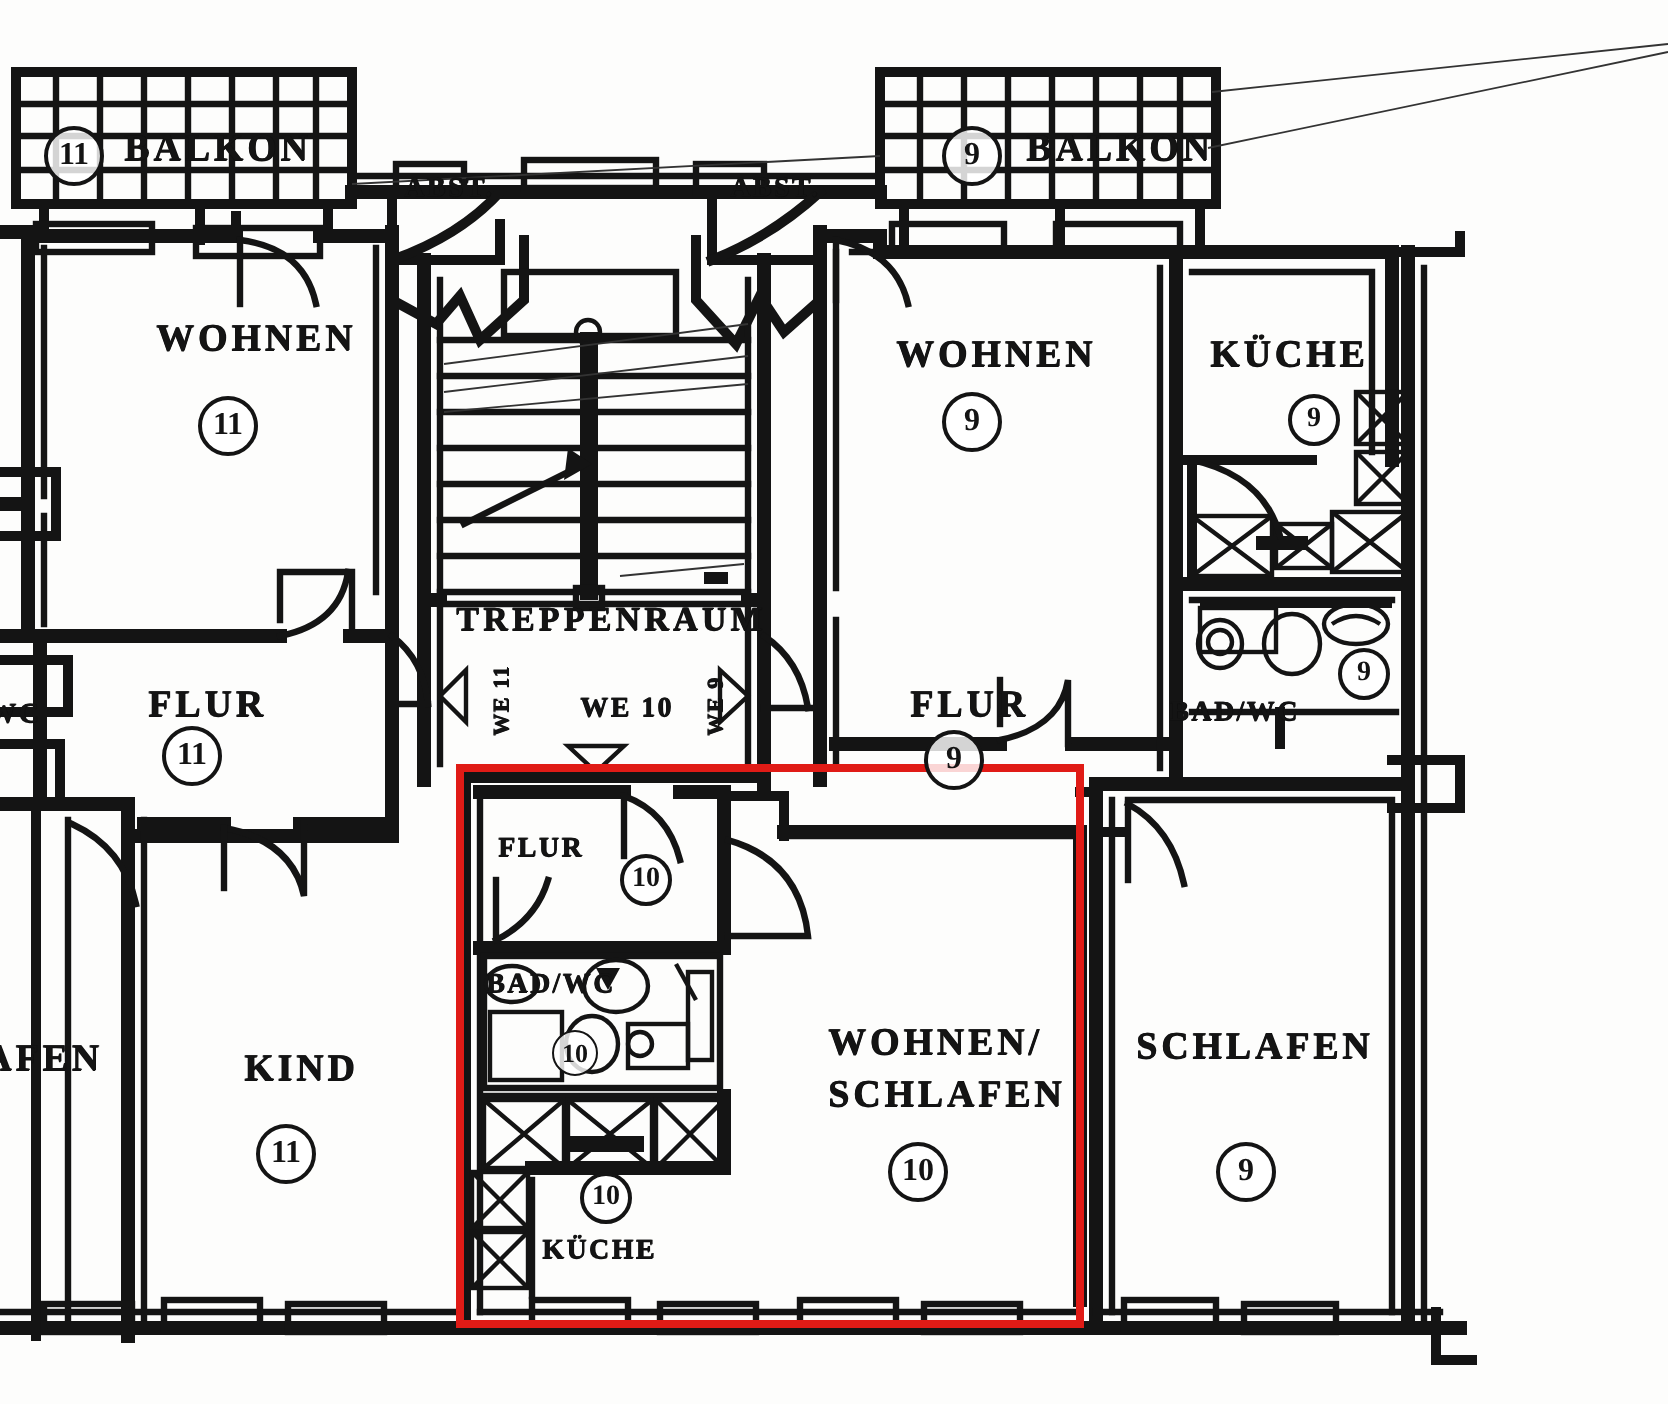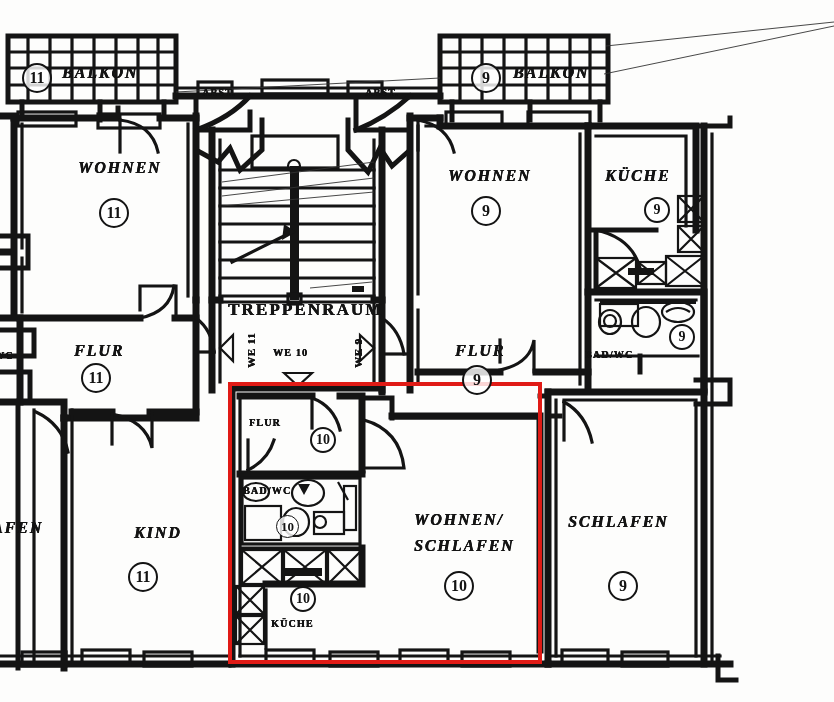--- a/index.html
+++ b/index.html
@@ -11,22 +11,22 @@
   .lbl{
     position:absolute;
     font-family:"Liberation Serif",serif;
     font-weight:700;
     color:#141414;
     letter-spacing:1.6px;
     white-space:nowrap;
     text-shadow:0.4px 0 0 #111, 0 0.4px 0 #111;
     -webkit-font-smoothing:none;
   }
-  .lbl.sm{font-size:10px;letter-spacing:1.2px;}
-  .lbl.md{font-size:16px;letter-spacing:1.9px;font-style:italic;}
+  .lbl.sm{font-size:14px;letter-spacing:1.2px;}
+  .lbl.md{font-size:19px;letter-spacing:1.9px;}
   .lbl.lg{font-size:17px;letter-spacing:2.1px;text-align:center;}
   .lbl.tiny{font-size:11px;letter-spacing:0.8px;}
   .lbl.rot{transform:rotate(-90deg);transform-origin:left top;}
 
   
   .num{
     position:absolute;
     width:30px;height:30px;
     border:2.3px solid #141414;
     border-radius:50%;
@@ -318,26 +318,26 @@
   <div class="lbl md" style="left:78px;top:159px;">WOHNEN</div>
   <div class="num" style="left:99px;top:198px;">11</div>
 
   <div class="lbl md" style="left:74px;top:342px;">FLUR</div>
   <div class="num" style="left:81px;top:363px;">11</div>
 
   <div class="lbl sm" style="left:-6px;top:350px;">WC</div>
 
   <div class="lbl md" style="left:-8px;top:519px;">AFEN</div>
 
-  <div class="lbl md" style="left:122px;top:524px;margin-left:12px;">KIND</div>
+  <div class="lbl md" style="left:122px;top:524px;">KIND</div>
   <div class="num" style="left:128px;top:562px;">11</div>
 
   <div class="lbl lg" style="left:228px;top:300px;">TREPPENRAUM</div>
   <div class="lbl tiny rot" style="left:245px;top:368px;">WE 11</div>
-  <div class="lbl sm" style="left:273px;top:347px;">WE 10</div>
+  <div class="lbl sm" style="left:290px;top:347px;">WE 10</div>
   <div class="lbl tiny rot" style="left:352px;top:368px;">WE 9</div>
 
   <div class="lbl sm" style="left:202px;top:87px;">ABST.</div>
   <div class="lbl sm" style="left:365px;top:87px;">ABST.</div>
 
   <div class="lbl sm" style="left:249px;top:417px;">FLUR</div>
   <div class="num s" style="left:310px;top:427px;">10</div>
 
   <div class="lbl sm" style="left:243px;top:485px;">BAD/WC</div>
   <div class="num xs" style="left:276px;top:515px;">10</div>

